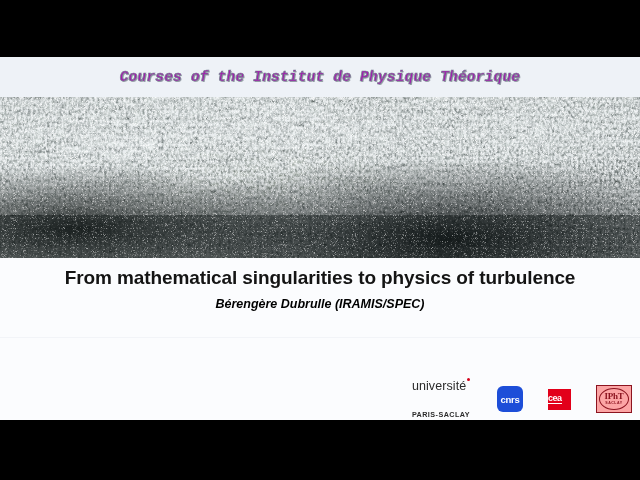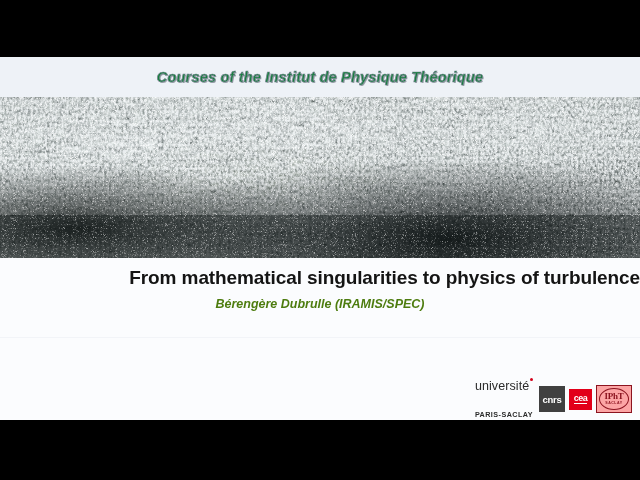--- a/index.html
+++ b/index.html
@@ -49,26 +49,26 @@
     left: 0;
     top: 0;
     width: 640px;
     height: 40px;
     background: #eef2f7;
     display: flex;
     align-items: center;
     justify-content: center;
   }
   .series-title {
-    font-family: Liberation Sans, sans-serif;
+    font-family: Liberation Mono, monospace;
     font-size: 14.5px;
     font-weight: bold;
     font-style: italic;
     letter-spacing: 0.2px;
-    color: #15803d;
+    color: #a21caf;
     -webkit-text-stroke: 0.7px #7b8794;
     text-shadow:
       1px 1px 0 rgba(90,100,112,0.55),
       -0.5px -0.5px 0 rgba(120,130,142,0.4);
     white-space: nowrap;
   }
 
   
   .photo-band {
     position: absolute;
@@ -92,28 +92,27 @@
   .main-title {
     font-family: "Liberation Sans", sans-serif;
     font-size: 19px;
     font-weight: bold;
     color: #141414;
     letter-spacing: -0.1px;
     margin: 0;
     padding: 9px 0 0 0;
     line-height: 1.15;
     white-space: nowrap;
-    text-align: right;
   }
   .sub-title {
     font-family: "Liberation Sans", sans-serif;
     font-size: 12.5px;
     font-weight: bold;
     font-style: italic;
-    color: #4d7c0f;
+    color: #000000;
     margin: 0;
     padding: 8px 0 0 0;
     white-space: nowrap;
   }
 
   .hairline {
     position: absolute;
     left: 0;
     top: 280px;
     width: 640px;
@@ -122,21 +121,21 @@
   }
 
   
   .logo-strip {
     position: absolute;
     right: 8px;
     top: 326px;
     height: 32px;
     display: flex;
     align-items: center;
-    gap: 4px;
+    gap: 25px;
   }
 
   
   .logo-ups {
     display: flex;
     flex-direction: column;
     align-items: flex-start;
     line-height: 1;
     padding-right: 2px;
   }
@@ -163,42 +162,41 @@
     font-weight: bold;
     color: #2b2b2b;
     letter-spacing: 0.45px;
     margin-top: 18px;
   }
 
   
   .logo-cnrs {
     width: 26px;
     height: 26px;
-    border-radius: 0;
-    background: #404040;
+    border-radius: 6px;
+    background: #1d4ed8;
     display: flex;
     align-items: center;
     justify-content: center;
   }
   .logo-cnrs span {
     font-family: "Liberation Sans", sans-serif;
     font-size: 9.5px;
     font-weight: bold;
     color: #ffffff;
     letter-spacing: -0.3px;
   }
 
   
   .logo-cea {
     width: 23px;
     height: 21px;
     background: #e2001a;
     display: flex;
     align-items: center;
-    justify-content: center;
   }
   .logo-cea span {
     font-family: "Liberation Sans", sans-serif;
     font-size: 9px;
     font-weight: bold;
     color: #ffffff;
     letter-spacing: -0.5px;
     border-bottom: 1px solid #ffffff;
     padding-bottom: 0.5px;
     line-height: 1;

